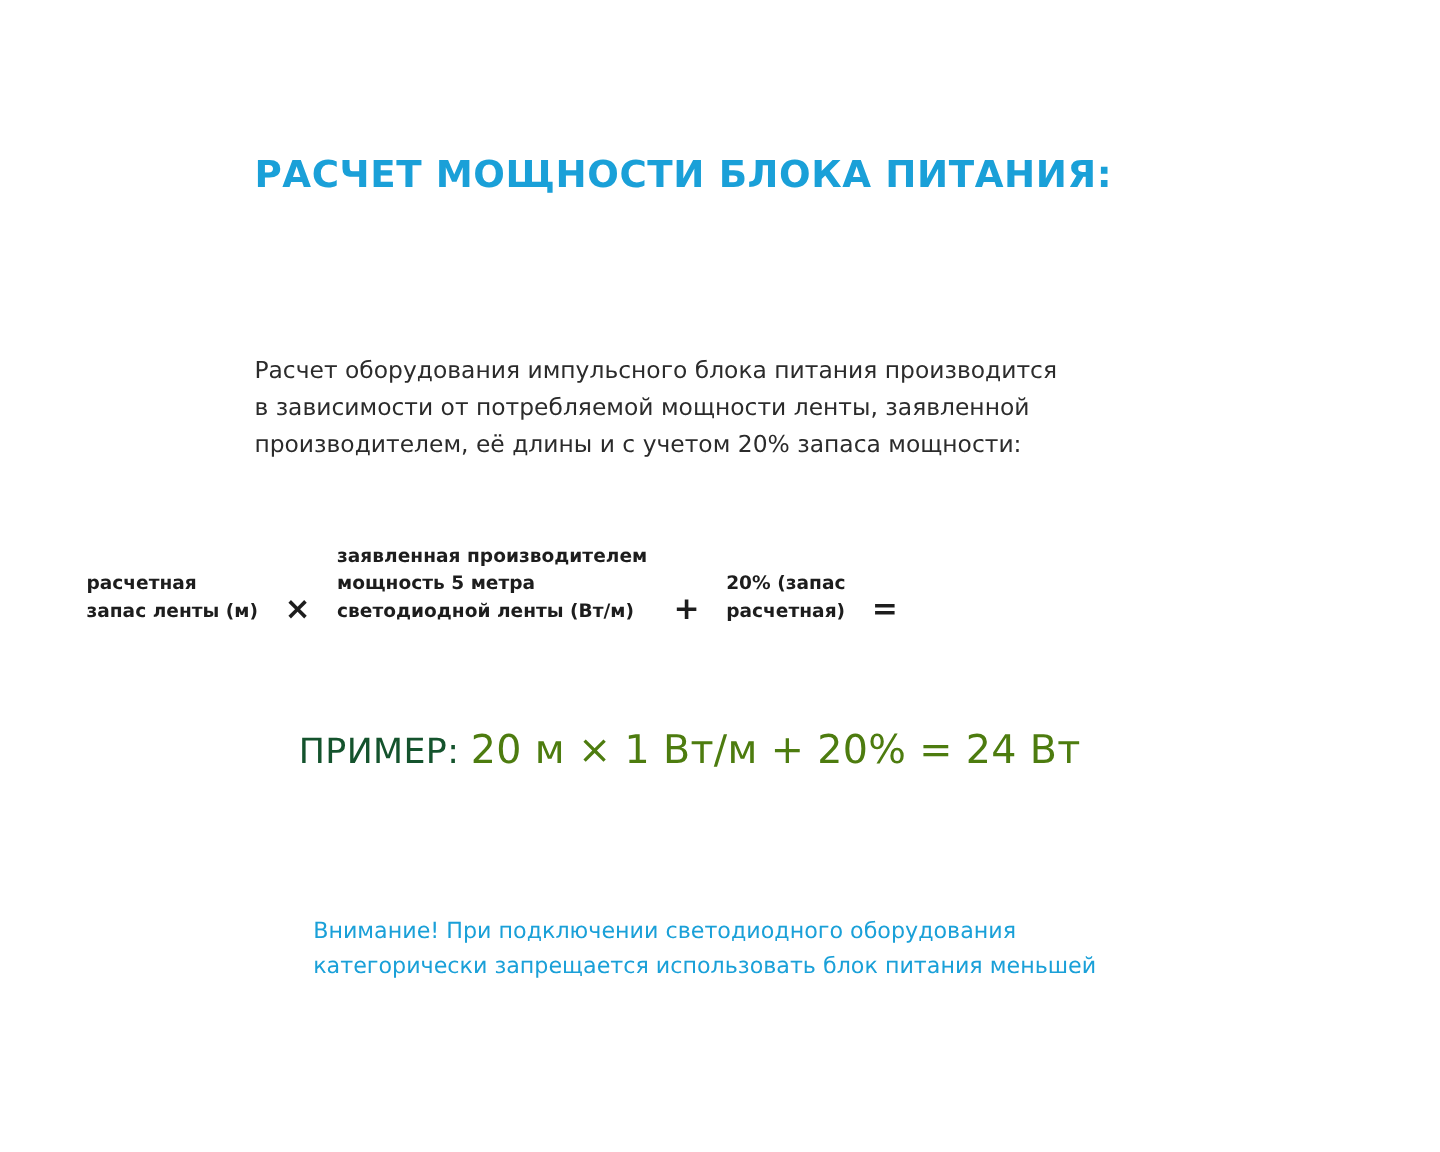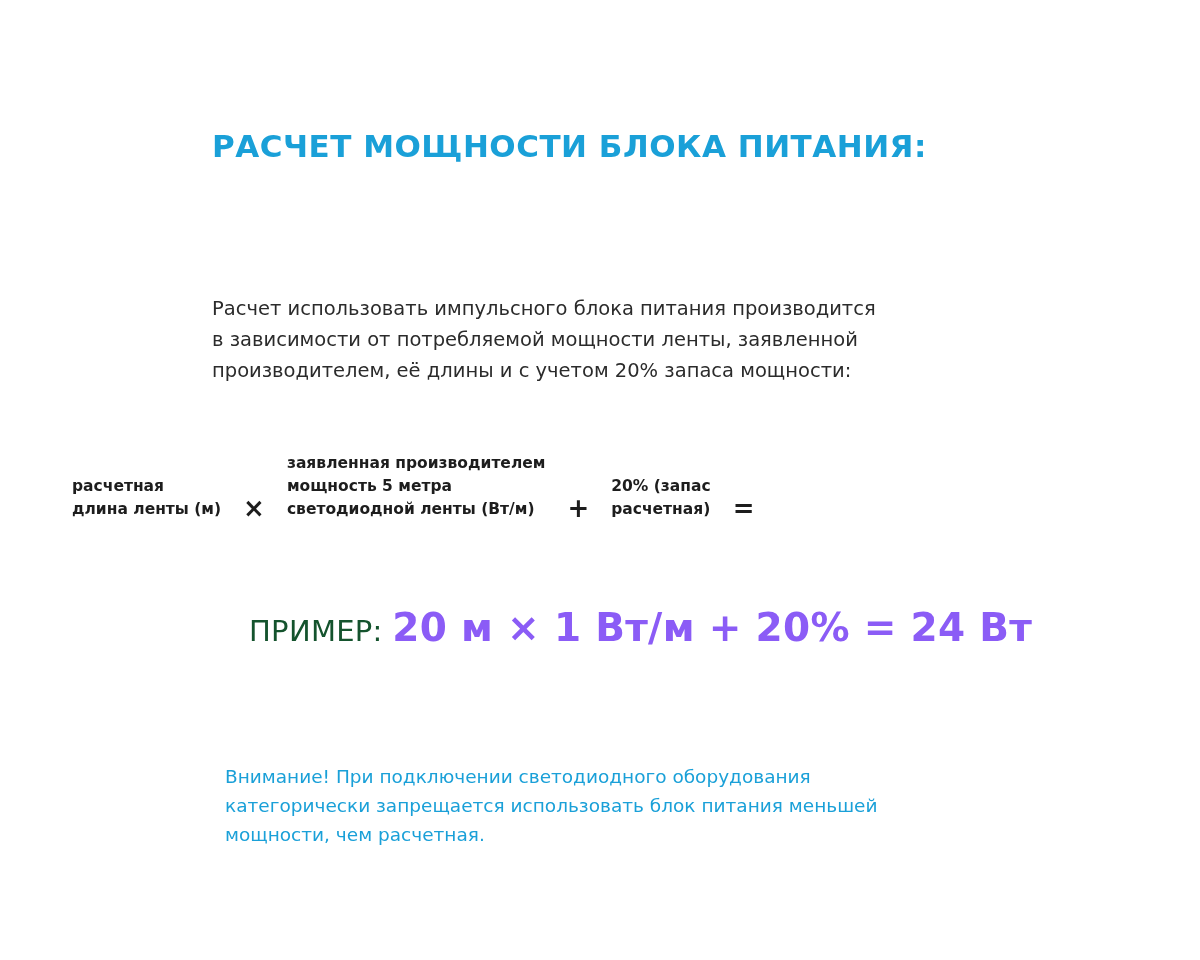--- a/index.html
+++ b/index.html
@@ -80,56 +80,56 @@
     top: 605px;
     white-space: nowrap;
   }
   .example .label {
     font-size: 29px;
     color: #14532d;
     font-weight: normal;
     letter-spacing: 0.3px;
   }
   .example .expr {
-    font-size: 39px;
-    color: #8b5cf6;
-    font-weight: bold;
+    font-size: 33px;
+    color: #4d7c0f;
+    font-weight: normal;
     letter-spacing: 0.3px;
   }
 
   
   .warning {
     position: absolute;
     left: 225px;
     top: 762px;
     width: 800px;
     font-size: 18.5px;
     line-height: 29px;
     color: #1aa0d8;
   }
-  .warning div { white-space: nowrap; }
+  .warning div { white-space: nowrap; margin-left: 36px; }
 </style>
 </head>
 <body>
 
 <div class="slide">
 
   <div class="title">РАСЧЕТ МОЩНОСТИ БЛОКА ПИТАНИЯ:</div>
 
   <div class="intro">
-    <div>Расчет использовать импульсного блока питания производится</div>
+    <div>Расчет оборудования импульсного блока питания производится</div>
     <div>в зависимости от потребляемой мощности ленты, заявленной</div>
     <div>производителем, её длины и с учетом 20% запаса мощности:</div>
   </div>
 
   <div class="formula">
 
     <div class="term">
       <div>расчетная</div>
-      <div>длина ленты (м)</div>
+      <div>запас ленты (м)</div>
     </div>
 
     <div class="gap-a"></div>
     <div class="op">×</div>
     <div class="gap-a"></div>
 
     <div class="term">
       <div>заявленная производителем</div>
       <div>мощность 5 метра</div>
       <div>светодиодной ленты (Вт/м)</div>
@@ -152,16 +152,15 @@
   </div>
 
   <div class="example">
     <span class="label">ПРИМЕР: </span>
     <span class="expr">20 м × 1 Вт/м + 20% = 24 Вт</span>
   </div>
 
   <div class="warning">
     <div>Внимание! При подключении светодиодного оборудования</div>
     <div>категорически запрещается использовать блок питания меньшей</div>
-    <div>мощности, чем расчетная.</div>
   </div>
 
 </div>
 
 </body></html>

